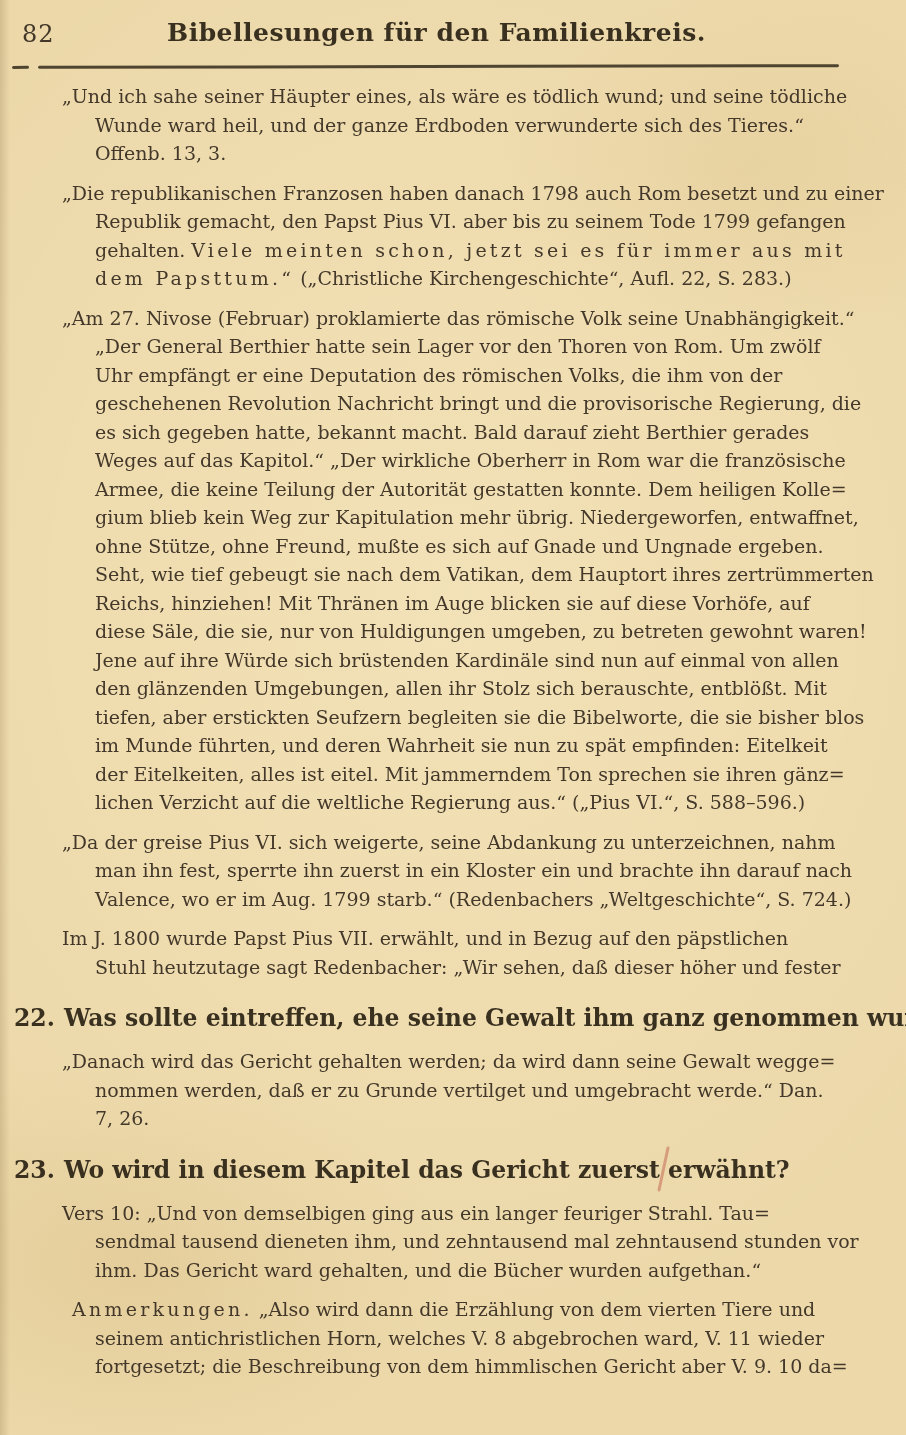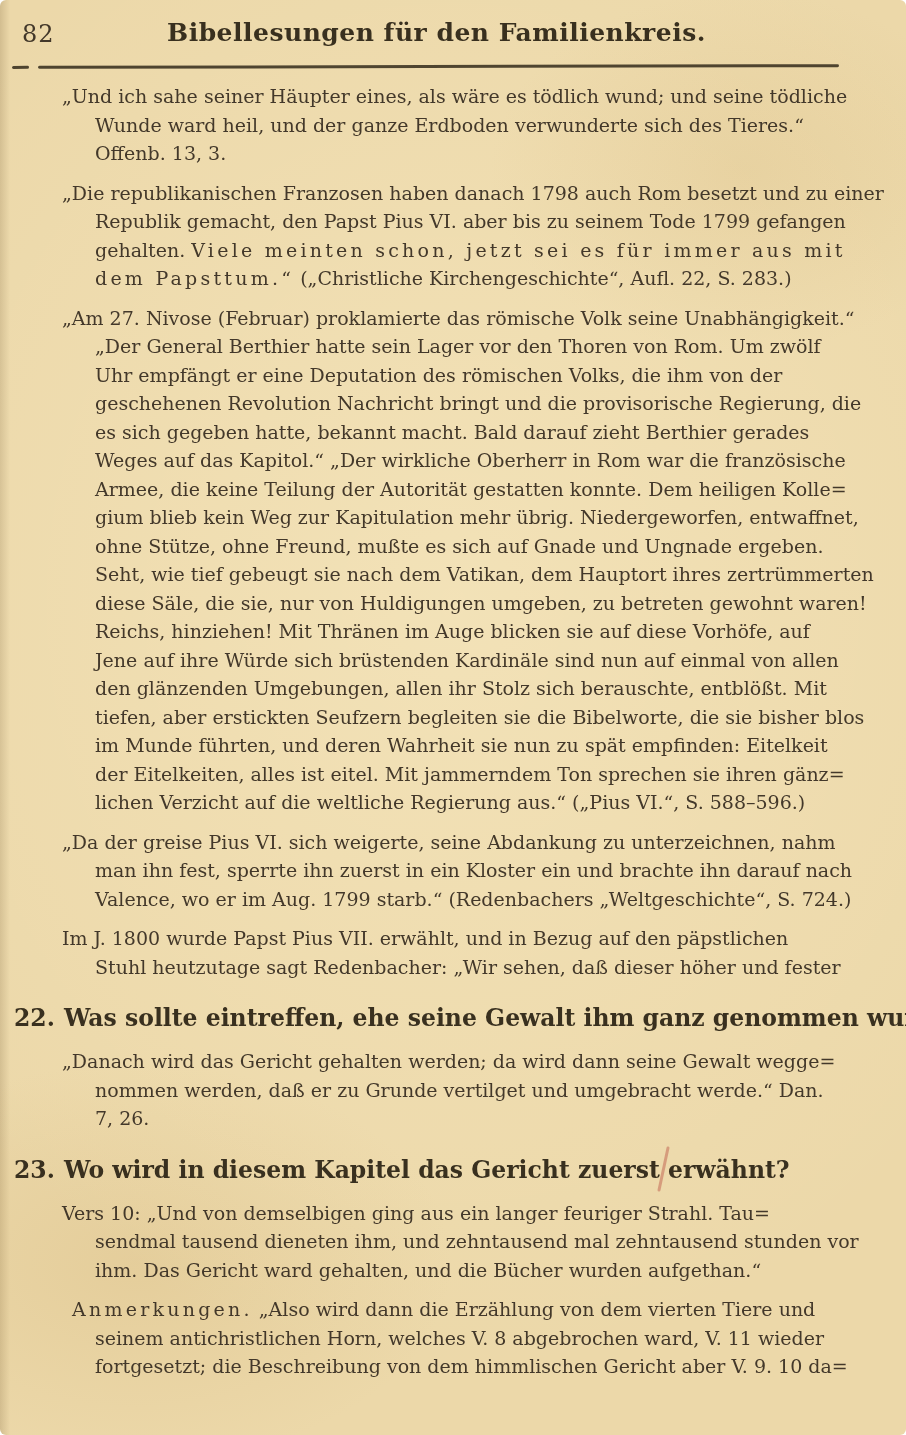--- a/index.html
+++ b/index.html
@@ -10,21 +10,20 @@
     box-sizing:border-box;
     background:
       radial-gradient(ellipse 120% 90% at 50% 42%, rgba(255,244,210,.35), rgba(0,0,0,0) 60%),
       radial-gradient(ellipse 40% 18% at 82% 12%, rgba(214,184,125,.30), rgba(0,0,0,0) 70%),
       radial-gradient(ellipse 50% 20% at 15% 88%, rgba(209,178,118,.28), rgba(0,0,0,0) 70%),
       linear-gradient(90deg, rgba(120,95,55,.22) 0px, rgba(0,0,0,0) 10px),
       var(--paper,#ecd8a9);
     font-family:"DejaVu Serif","Liberation Serif",serif;
     color:var(--ink,#43382a);
     padding:14px 33px 0 0;
-    border-radius:6px;
   }
   .header{position:relative;height:36px;margin-top:4px;}
   .pagenum{
     position:absolute;left:22px;top:2px;
     font-size:24px;letter-spacing:1px;
   }
   .title{
     margin:0;text-align:center;
     font-size:25px;font-weight:bold;
     letter-spacing:.5px;
@@ -101,22 +100,22 @@
         <div class="line first"><span>„Am 27. Nivose (Februar) proklamierte das römische Volk seine Unabhängigkeit.“</span></div>
         <div class="line"><span>„Der General Berthier hatte sein Lager vor den Thoren von Rom.  Um zwölf</span></div>
         <div class="line"><span>Uhr empfängt er eine Deputation des römischen Volks, die ihm von der</span></div>
         <div class="line"><span>geschehenen Revolution Nachricht bringt und die provisorische Regierung, die</span></div>
         <div class="line"><span>es sich gegeben hatte, bekannt macht.  Bald darauf zieht Berthier gerades</span></div>
         <div class="line"><span>Weges auf das Kapitol.“  „Der wirkliche Oberherr in Rom war die französische</span></div>
         <div class="line"><span>Armee, die keine Teilung der Autorität gestatten konnte.  Dem heiligen Kolle=</span></div>
         <div class="line"><span>gium blieb kein Weg zur Kapitulation mehr übrig.  Niedergeworfen, entwaffnet,</span></div>
         <div class="line"><span>ohne Stütze, ohne Freund, mußte es sich auf Gnade und Ungnade ergeben.</span></div>
         <div class="line"><span>Seht, wie tief gebeugt sie nach dem Vatikan, dem Hauptort ihres zertrümmerten</span></div>
+        <div class="line"><span>Reichs, hinziehen!  Mit Thränen im Auge blicken sie auf diese Vorhöfe, auf</span></div>
         <div class="line"><span>diese Säle, die sie, nur von Huldigungen umgeben, zu betreten gewohnt waren!</span></div>
-        <div class="line"><span>Reichs, hinziehen!  Mit Thränen im Auge blicken sie auf diese Vorhöfe, auf</span></div>
         <div class="line"><span>Jene auf ihre Würde sich brüstenden Kardinäle sind nun auf einmal von allen</span></div>
         <div class="line"><span>den glänzenden Umgebungen, allen ihr Stolz sich berauschte, entblößt.  Mit</span></div>
         <div class="line"><span>tiefen, aber erstickten Seufzern begleiten sie die Bibelworte, die sie bisher blos</span></div>
         <div class="line"><span>im Munde führten, und deren Wahrheit sie nun zu spät empfinden: Eitelkeit</span></div>
         <div class="line"><span>der Eitelkeiten, alles ist eitel.  Mit jammerndem Ton sprechen sie ihren gänz=</span></div>
         <div class="line"><span>lichen Verzicht auf die weltliche Regierung aus.“  („Pius VI.“, S. 588–596.)</span></div>
       </div>
       <div class="block">
         <div class="line first"><span>„Da der greise Pius VI. sich weigerte, seine Abdankung zu unterzeichnen, nahm</span></div>
         <div class="line"><span>man ihn fest, sperrte ihn zuerst in ein Kloster ein und brachte ihn darauf nach</span></div>

